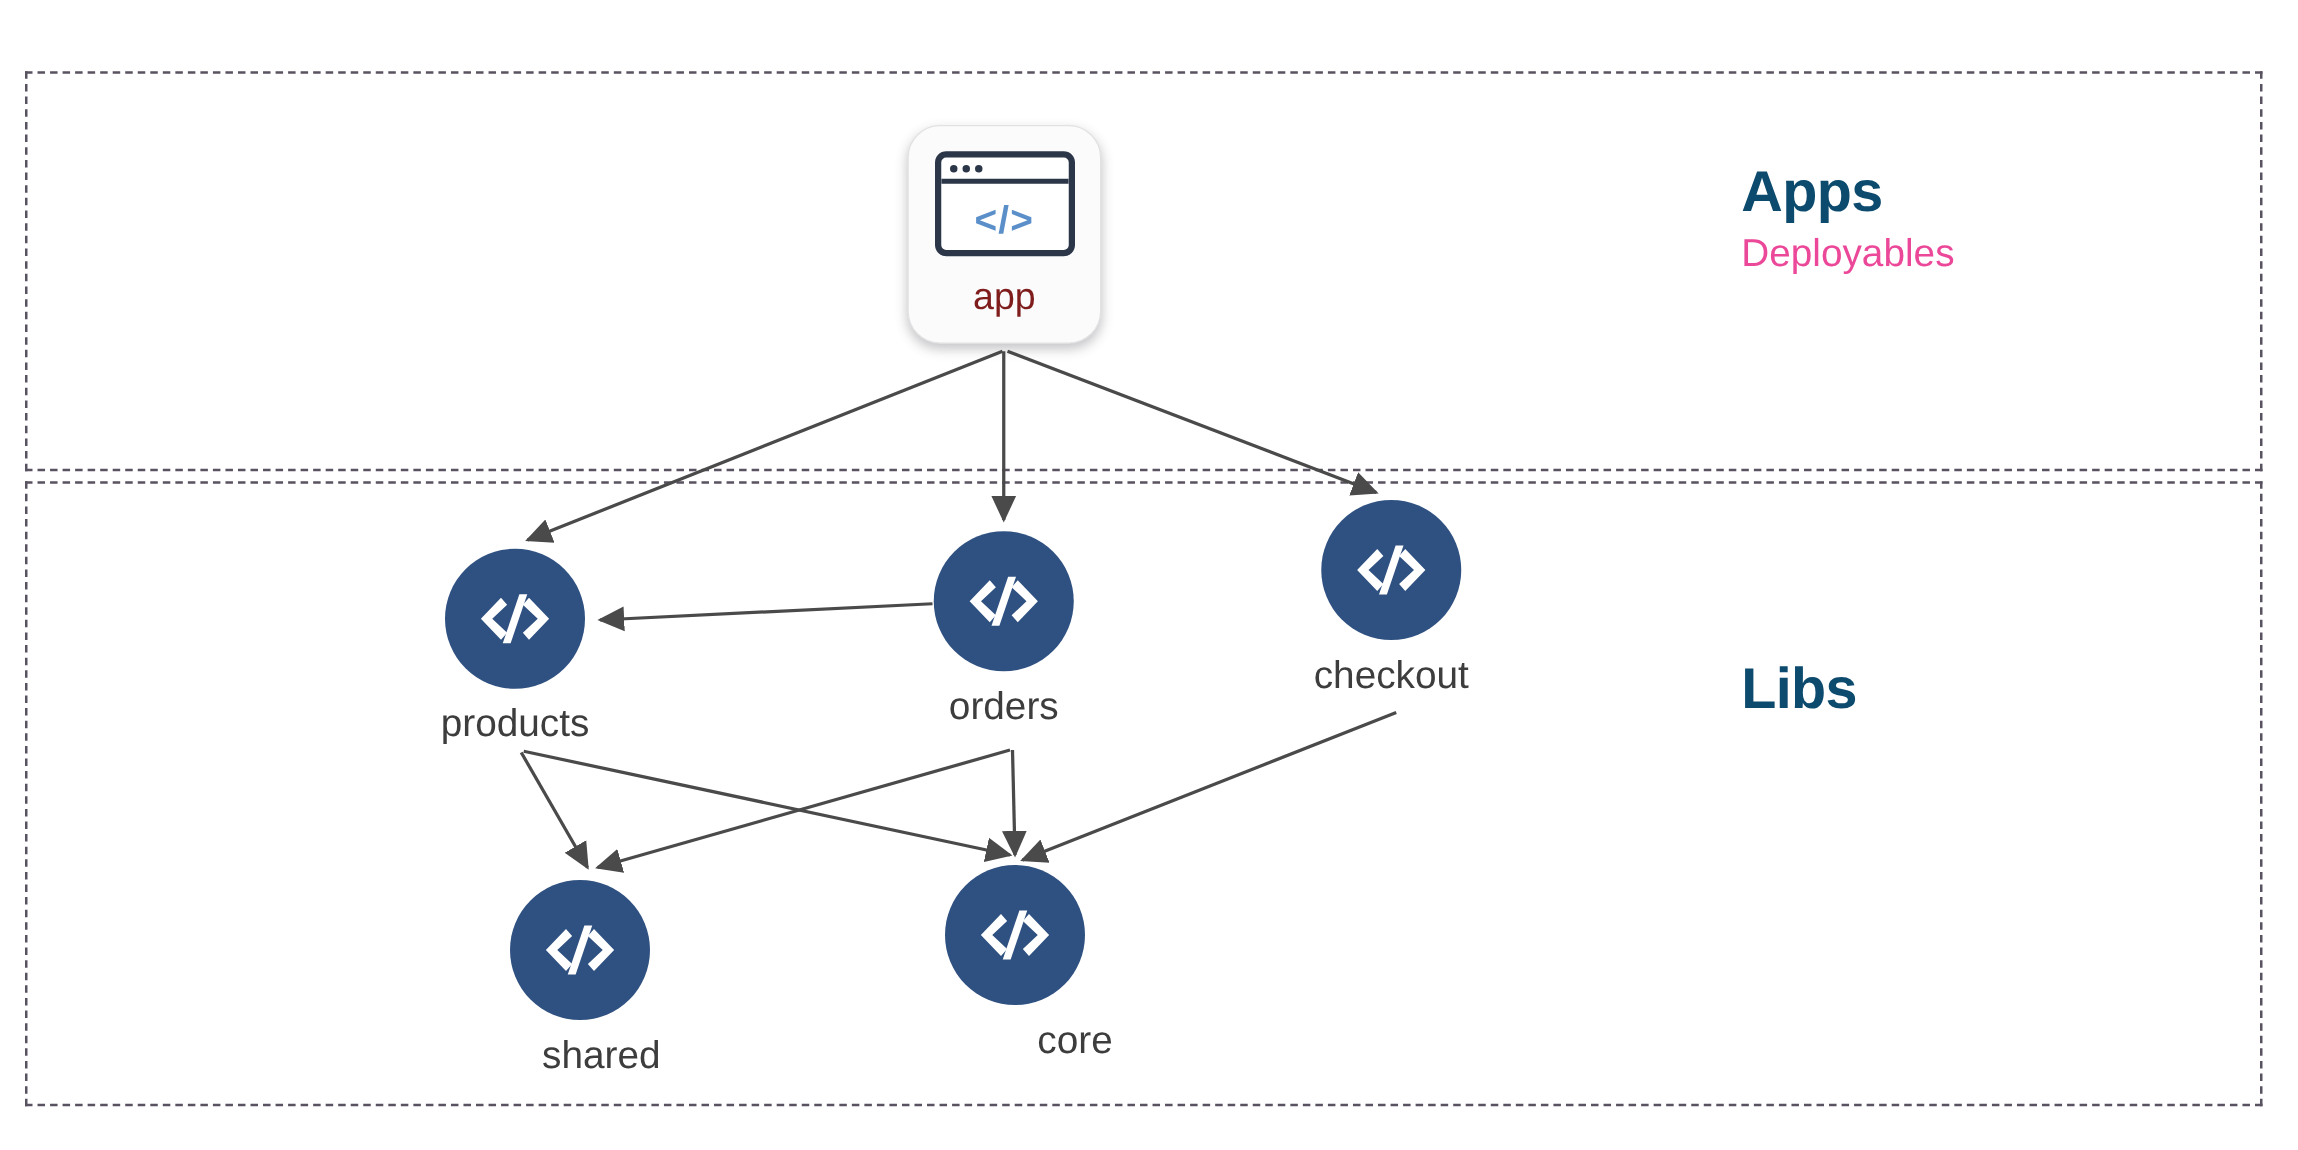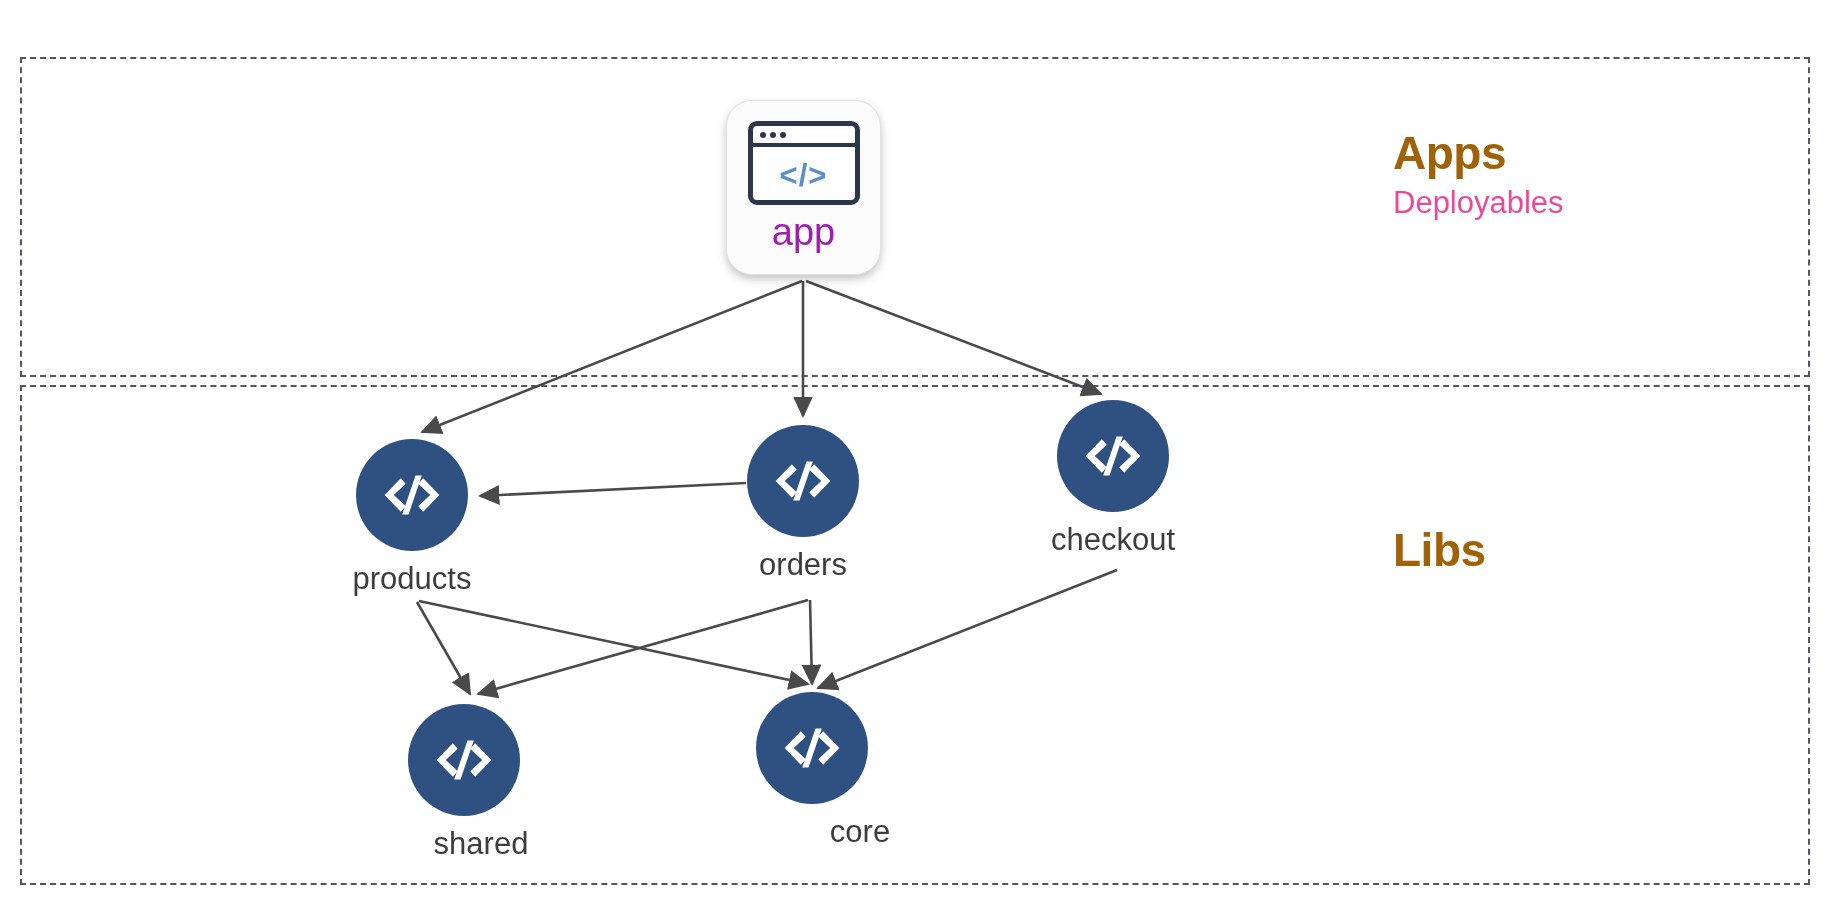--- a/index.html
+++ b/index.html
@@ -34,21 +34,21 @@
   .zone-caption {
     position: absolute;
     color: #3d3d3d;
     line-height: 1.12;
   }
   .zone-caption .caption-title {
     display: block;
     font-size: 46px;
     font-weight: bold;
     letter-spacing: -0.5px;
-    color: #a16207;
+    color: #0c4a6e;
   }
   .zone-caption .caption-sub {
     display: block;
     font-size: 31px;
     font-weight: normal;
     color: #ec4899;
     margin-top: 6px;
   }
   #caption-apps { left: 1393px; top: 128px; }
   #caption-libs { left: 1393px; top: 525px; }
@@ -114,23 +114,23 @@
     display: flex;
     align-items: center;
     justify-content: center;
     color: #5b8fc9;
     font-size: 31px;
     font-weight: bold;
     letter-spacing: 1px;
     font-family: "Liberation Sans", sans-serif;
   }
   #node-app .app-label {
-    font-size: 38px;
-    color: #a21caf;
-    margin-top: 6px;
+    font-size: 30px;
+    color: #7f1d1d;
+    margin-top: 16px;
   }
 
   
   .lib-node {
     position: absolute;
     width: 0; height: 0;
   }
   .lib-circle {
     position: absolute;
     border-radius: 50%;

